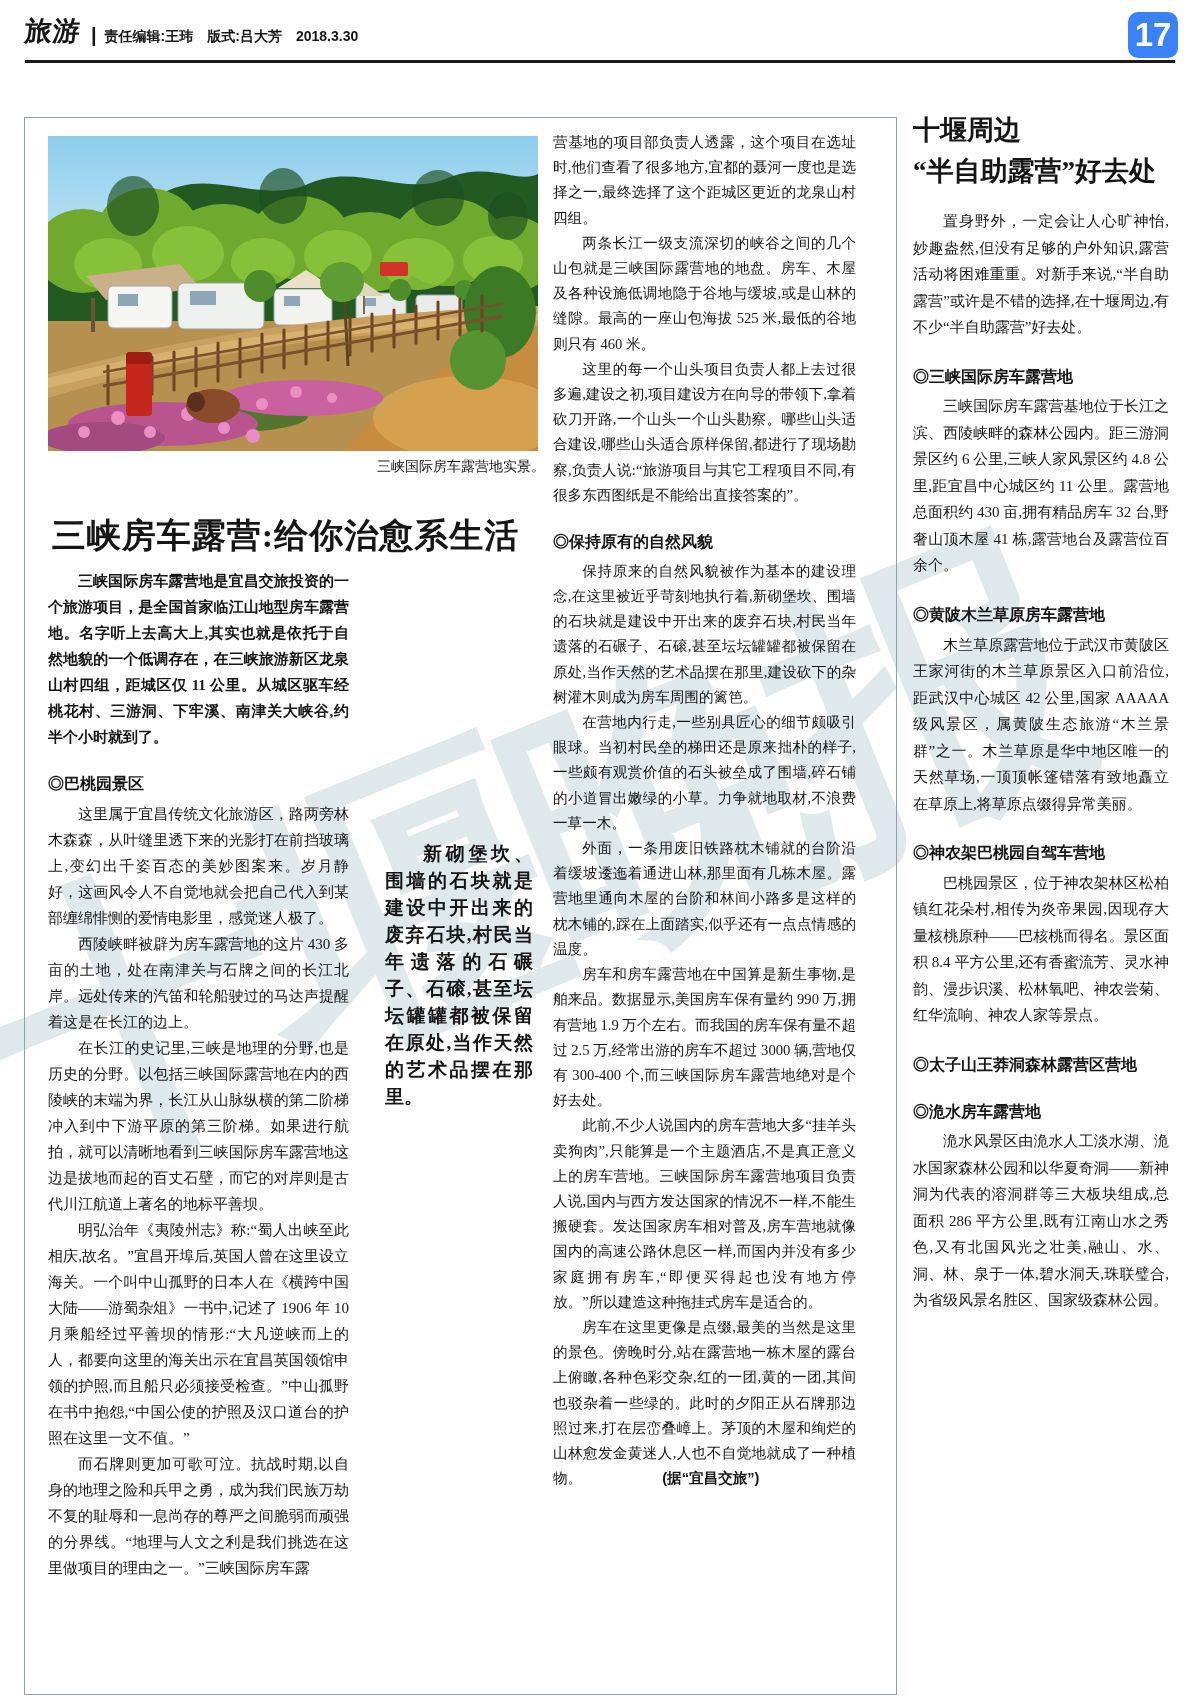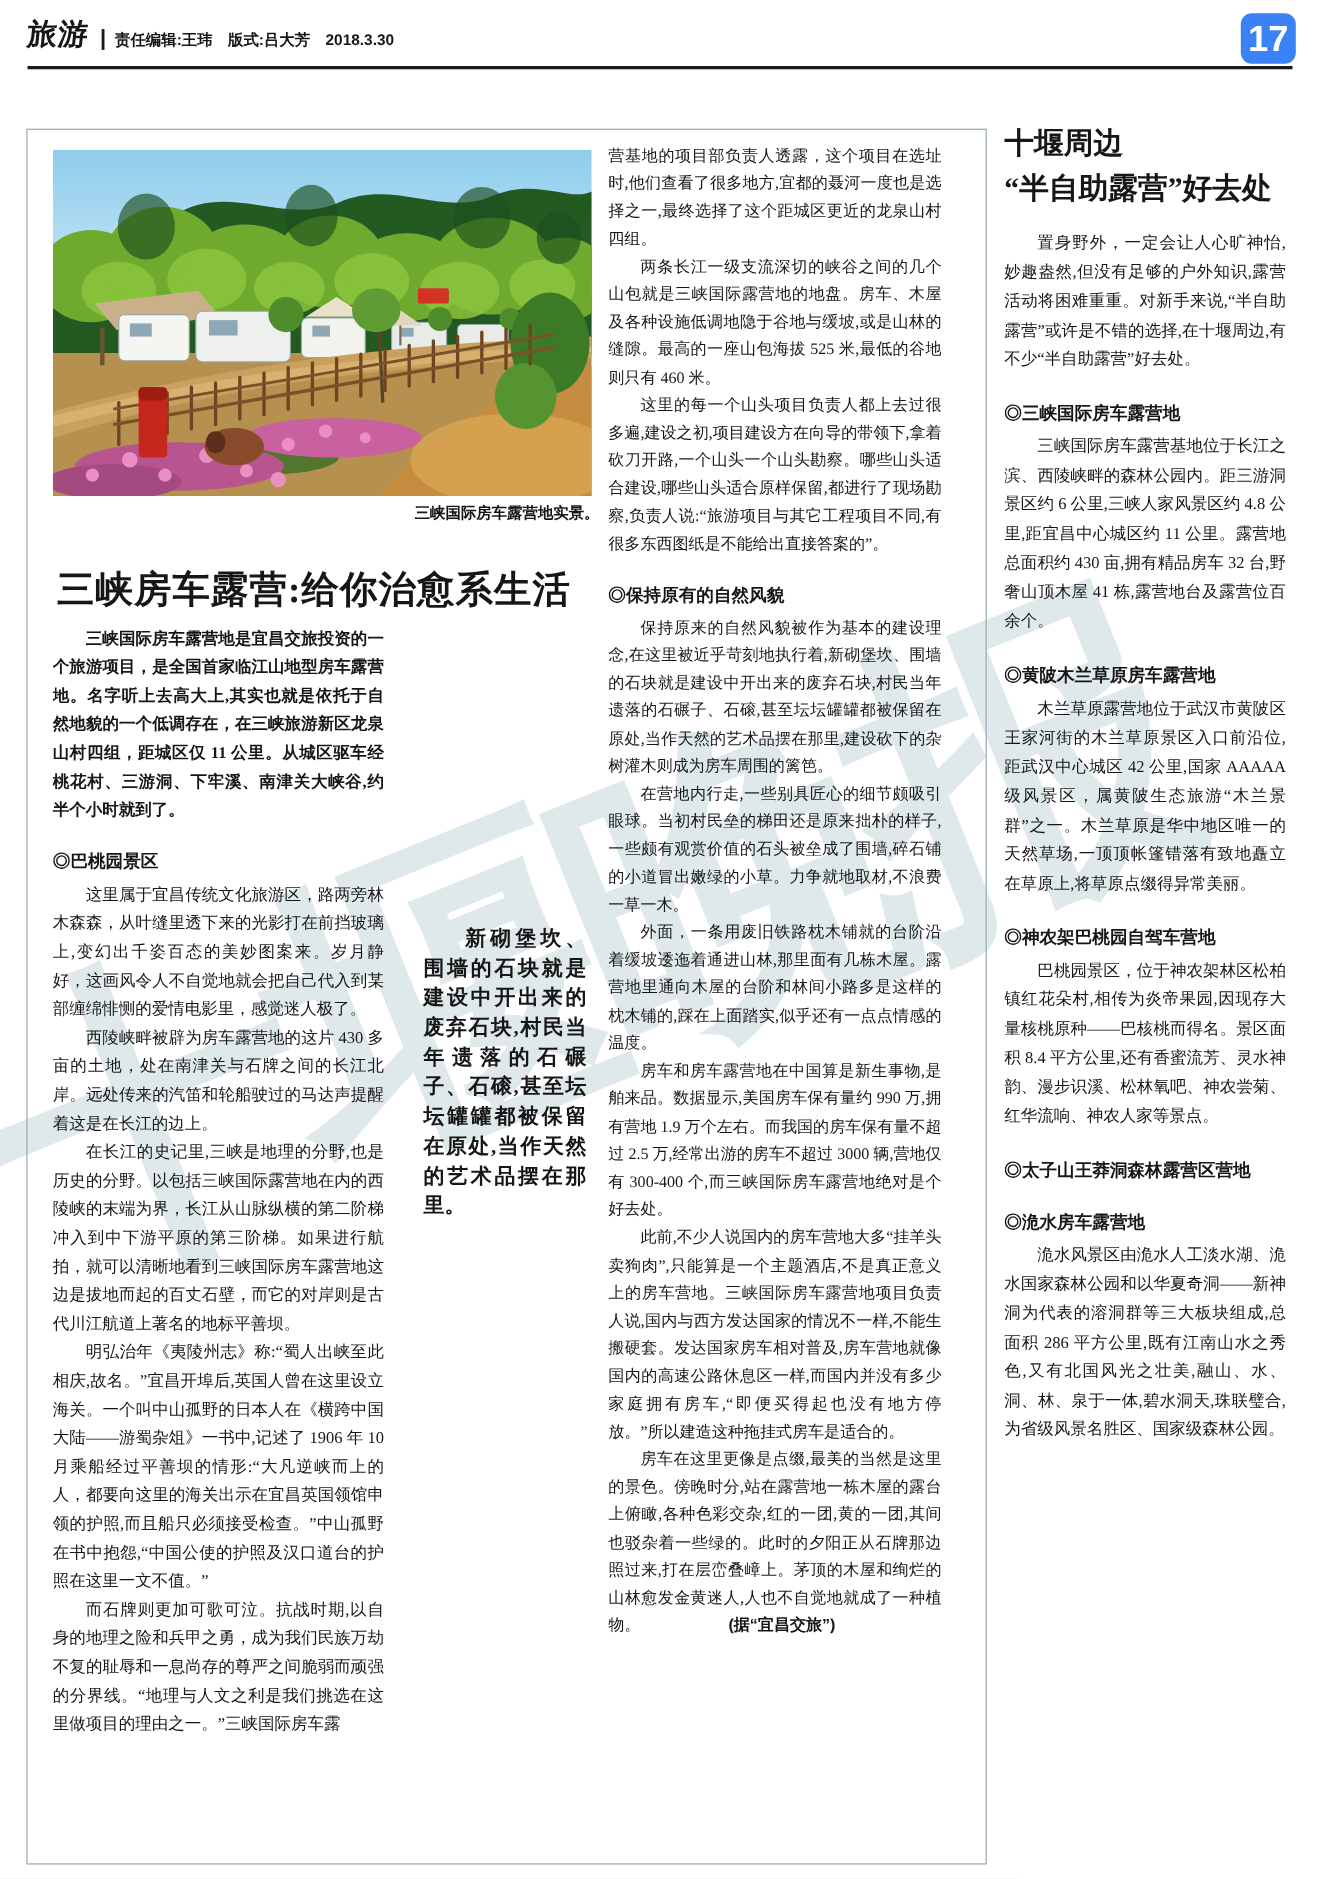--- a/index.html
+++ b/index.html
@@ -19,21 +19,21 @@
   .rule{position:absolute;left:25px;top:60px;width:1150px;height:3px;background:#1b1b1b;z-index:1;}
   .pagenum{position:absolute;left:1128px;top:12px;width:50px;height:46px;border-radius:10px;
         background:#3b82f6;color:#fff;display:flex;align-items:center;justify-content:center;
         font-family:"Liberation Sans",sans-serif;font-weight:bold;font-size:33px;z-index:3;}
   
   .main-box{position:absolute;left:24px;top:117px;width:871px;height:1576px;
         border:1px solid #8ba4a8;z-index:1;}
   .photo{position:absolute;left:23px;top:18px;width:490px;height:315px;overflow:hidden;}
   .photo svg{display:block;width:100%;height:100%;}
   .caption{position:absolute;left:23px;top:340px;width:497px;text-align:right;
-        font-family:"Liberation Sans",sans-serif;font-weight:bold;font-size:14px;}
+        font-family:"Liberation Sans",sans-serif;font-weight:normal;font-size:14px;}
   .art-title{position:absolute;left:8px;top:372px;width:505px;text-align:center;
         font-weight:bold;font-size:34px;letter-spacing:1px;}
   .col{position:absolute;overflow:hidden;}
   .col-left{left:23px;top:450px;width:301px;height:1112px;}
   .col-mid{left:528px;top:12px;width:303px;height:1552px;}
   .bp{margin:0;text-indent:2em;text-align:justify;font-size:15px;line-height:26px;}
   .col-mid .bp{font-size:14.6px;line-height:25.2px;}
   .bp.cont{text-indent:0;}
   .shead{margin:24px 0 6px 0;font-family:"Liberation Sans",sans-serif;font-weight:bold;
         font-size:16px;line-height:1.3;}

